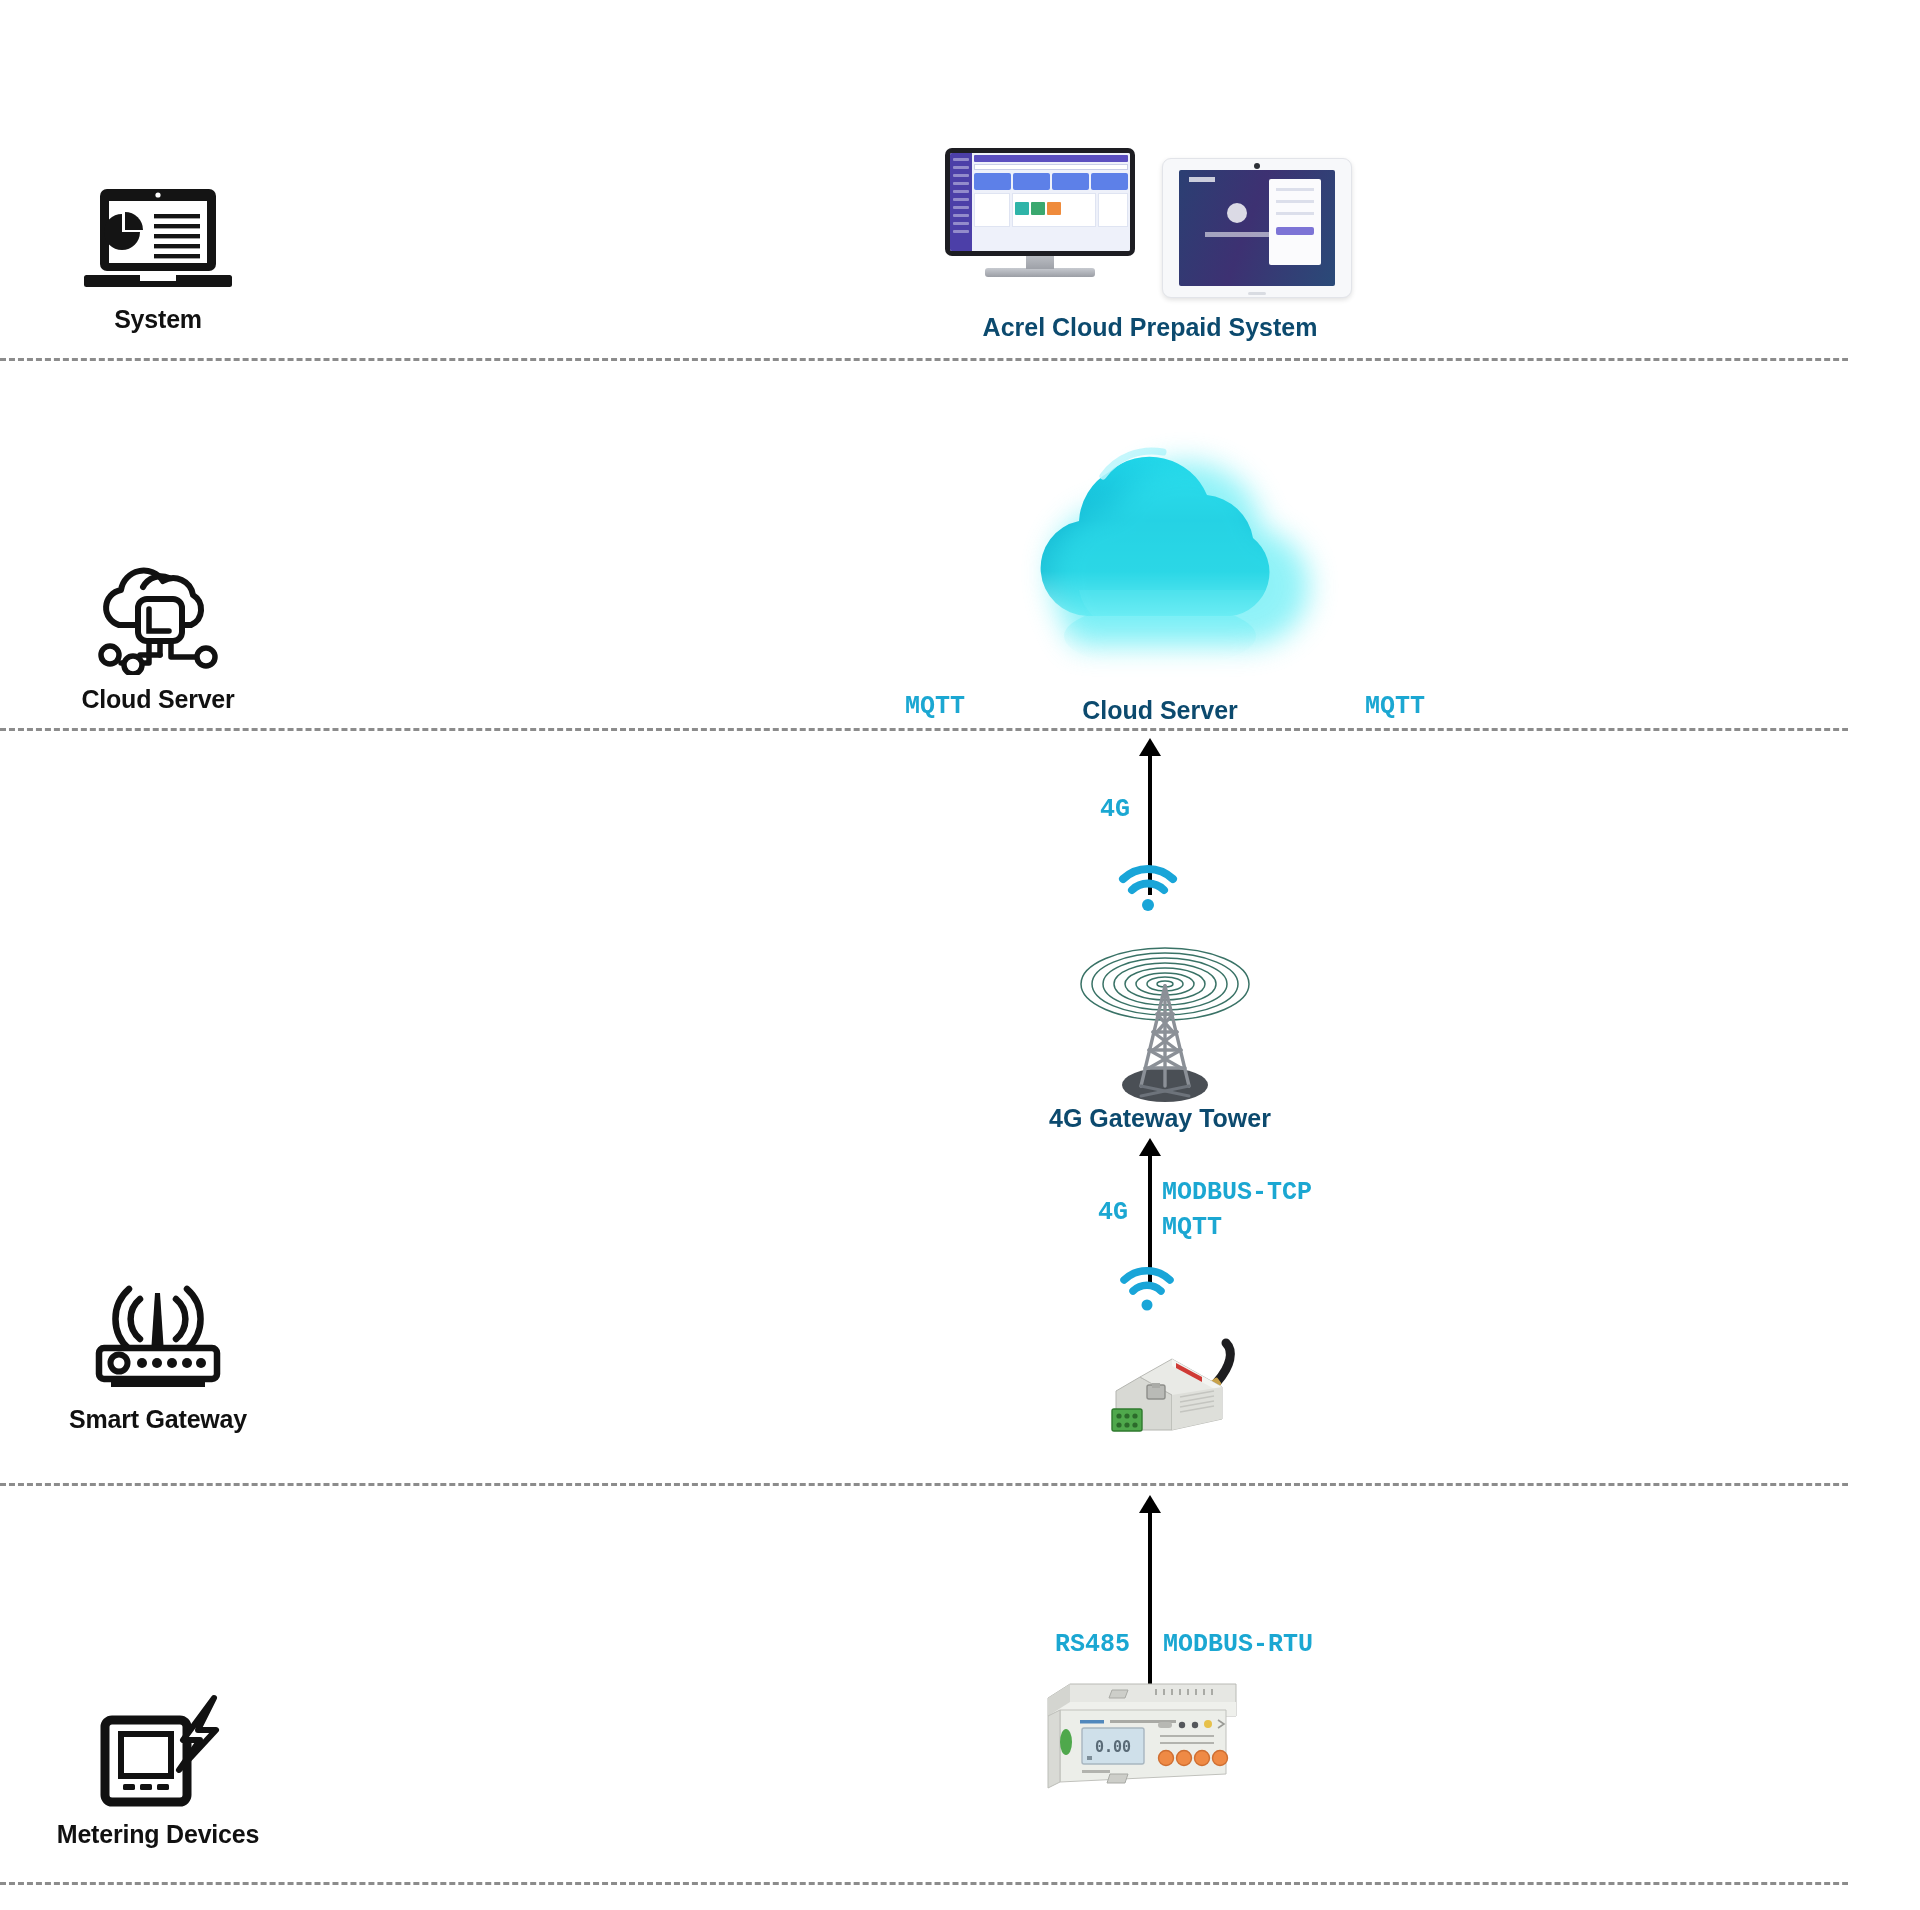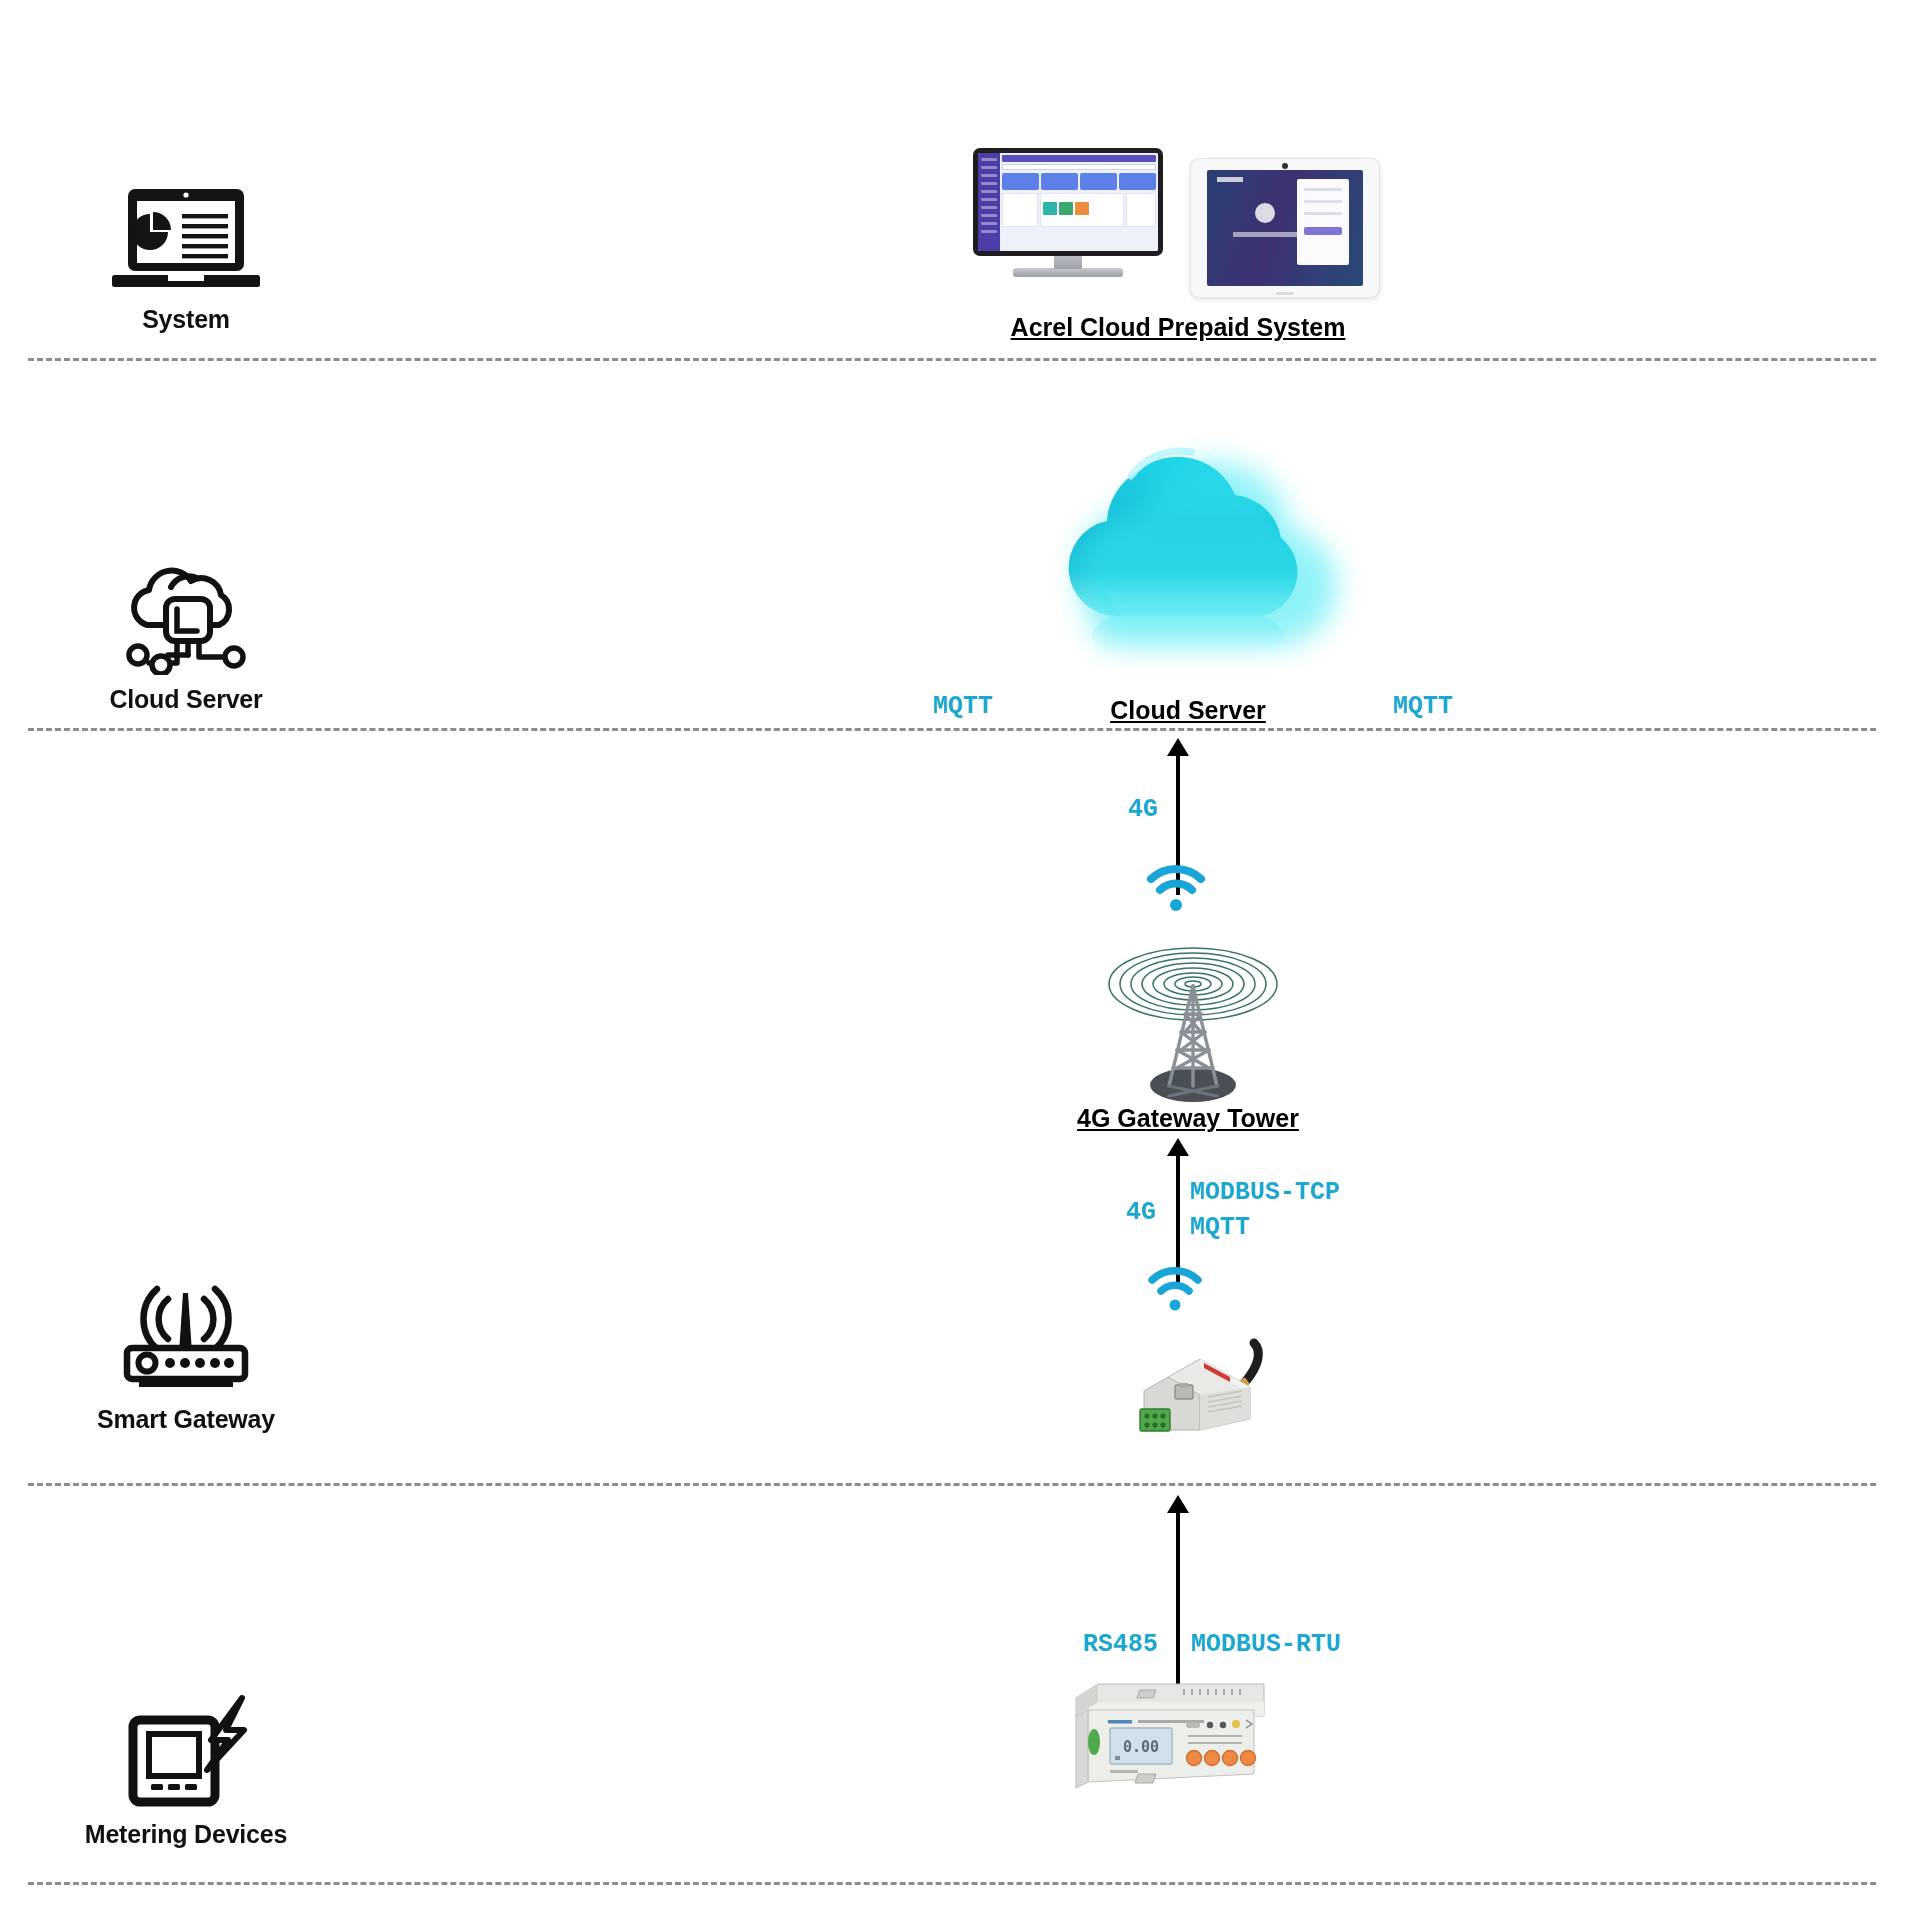--- a/index.html
+++ b/index.html
@@ -7,21 +7,20 @@
     margin: 0; padding: 0;
     background: #ffffff;
     font-family: "Liberation Sans", sans-serif;
   }
   #page {
     position: relative;
     width: 1848px;
     height: 1910px;
     background: #ffffff;
     overflow: hidden;
-    margin-left: 28px;
   }
 
   
   .divider {
     position: absolute;
     left: 0;
     width: 1920px;
     height: 0;
     border-top: 3px dashed #8c8c8c;
   }
@@ -48,24 +47,23 @@
   }
 
   
   .node {
     position: absolute;
     text-align: center;
   }
   .node-label {
     font-size: 25px;
     font-weight: bold;
-    color: #000000;
+    color: #0c4a6e;
     line-height: 1.26;
     white-space: nowrap;
-    text-decoration: underline;
   }
 
   
   .proto {
     position: absolute;
     font-size: 25px;
     font-weight: bold;
     color: #1ba7d2;
     white-space: nowrap;
     line-height: 1.22;

